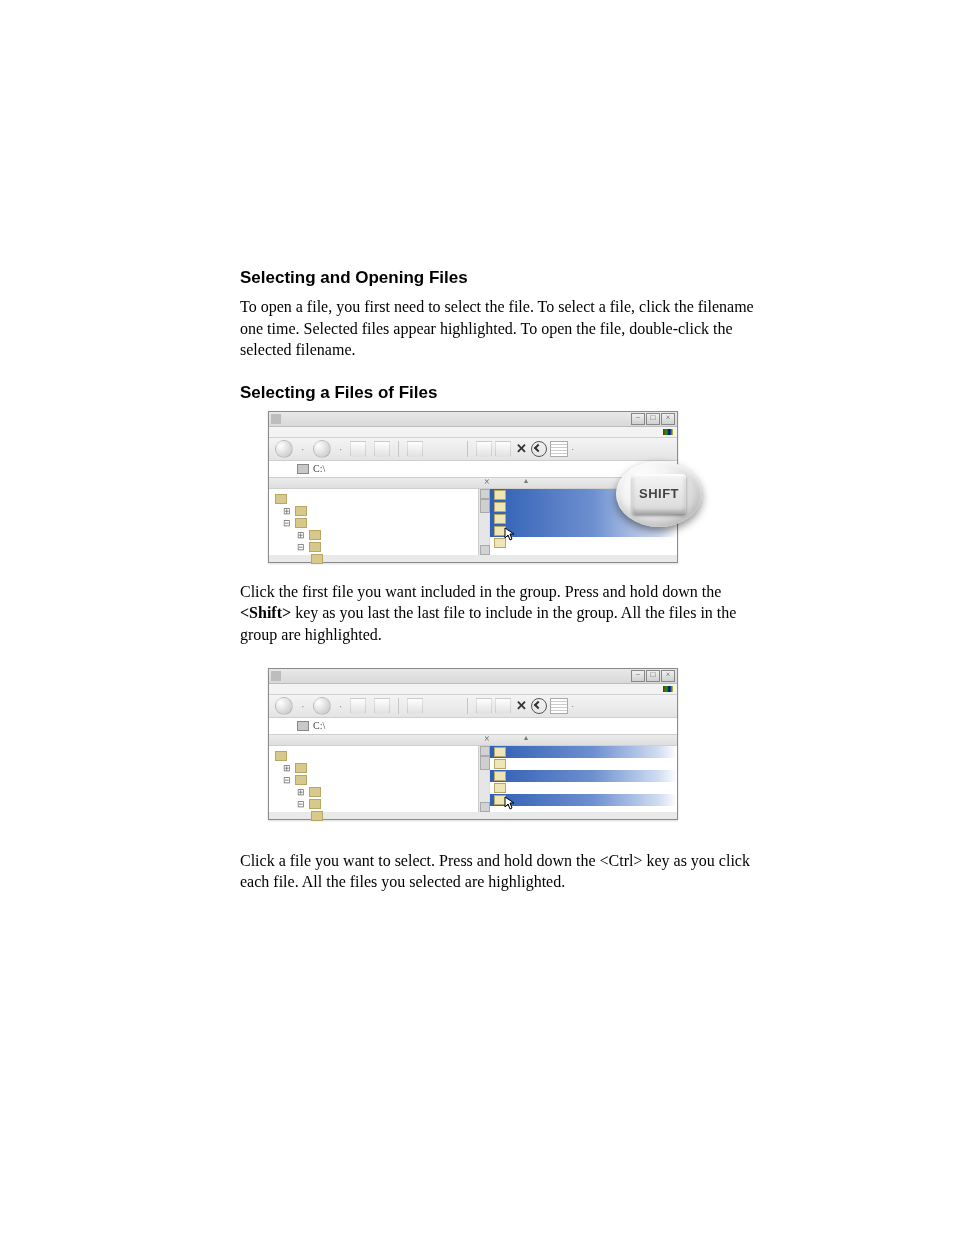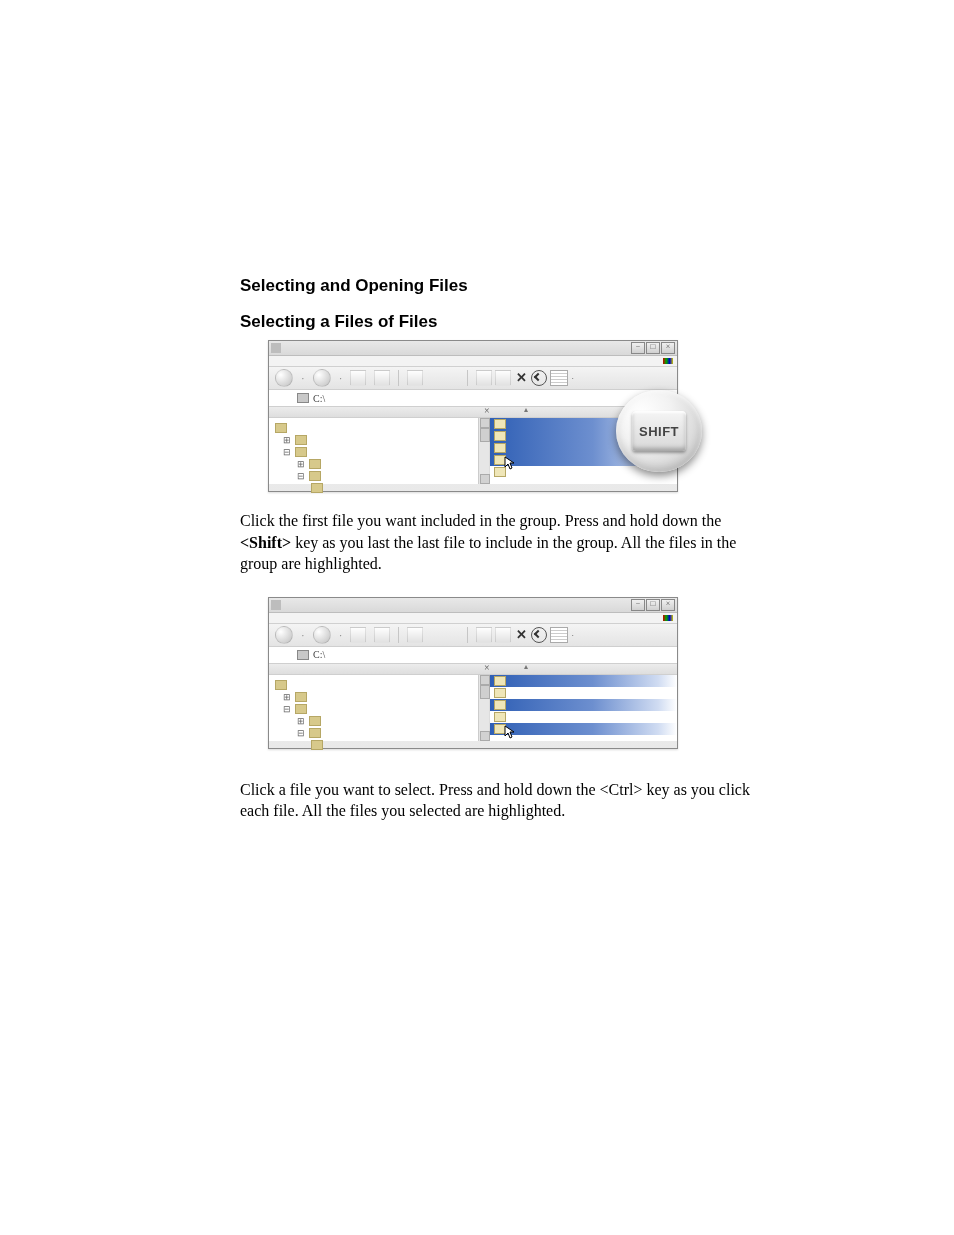--- a/index.html
+++ b/index.html
@@ -13,21 +13,21 @@
     width: 954px;
     height: 1235px;
     position: relative;
     box-sizing: border-box;
     padding: 260px 200px 0 240px;
   }
   .heading {
     font-family: Arial, Helvetica, sans-serif;
     font-weight: bold;
     font-size: 17px;
-    margin: 16px 0 8px 0;
+    margin: 8px 0 8px 0;
   }
   .body-text {
     font-size: 16px;
     line-height: 1.35;
     margin: 0 0 22px 0;
   }
 
   
   .figure-wrap {
     position: relative;
@@ -180,21 +180,21 @@
   .cursor {
     position:absolute; width:12px; height:14px;
   }
   .cursor svg { width:12px; height:14px; }
 
   
   .keycap {
     position:absolute;
     right:-14px;
     top:50px;
-    width:86px; height:82px;
+    width:86px; height:66px;
     border-radius:50%;
     background: radial-gradient(circle at 30% 28%, #fff 0%, #f2f2f2 35%, #dcdcdc 65%, #bcbcbc 100%);
     box-shadow: 0 4px 8px rgba(0,0,0,.45), inset 0 2px 4px rgba(255,255,255,.8), inset 0 -4px 8px rgba(0,0,0,.15);
     display:flex; align-items:center; justify-content:center;
   }
   .keycap .key {
     width:54px; height:40px;
     border-radius:4px;
     background: linear-gradient(#f5f5f5,#d8d8d8);
     box-shadow: inset 0 2px 2px rgba(255,255,255,.9),
@@ -221,20 +221,21 @@
   .footer .section { font-size:13px; }
   .footer .divider { color:#000; }
   .footer .page-num { font-weight:bold; font-size:16px; }
 </style>
 </head>
 <body>
 
 <div class="page">
 
   <div class="heading">Selecting and Opening Files</div>
+  <p class="body-text">To open a file, you first need to select the file. To select a file, click the filename one time. Selected files appear highlighted. To open the file, double-click the selected filename.</p>
 
   <div class="heading">Selecting a Files of Files</div>
 
   <div class="figure-wrap">
     <div class="explorer">
       <div class="titlebar">
         <span class="tb-icon"></span>
         <span class="win-btns">
           <span>−</span>
           <span>□</span>

